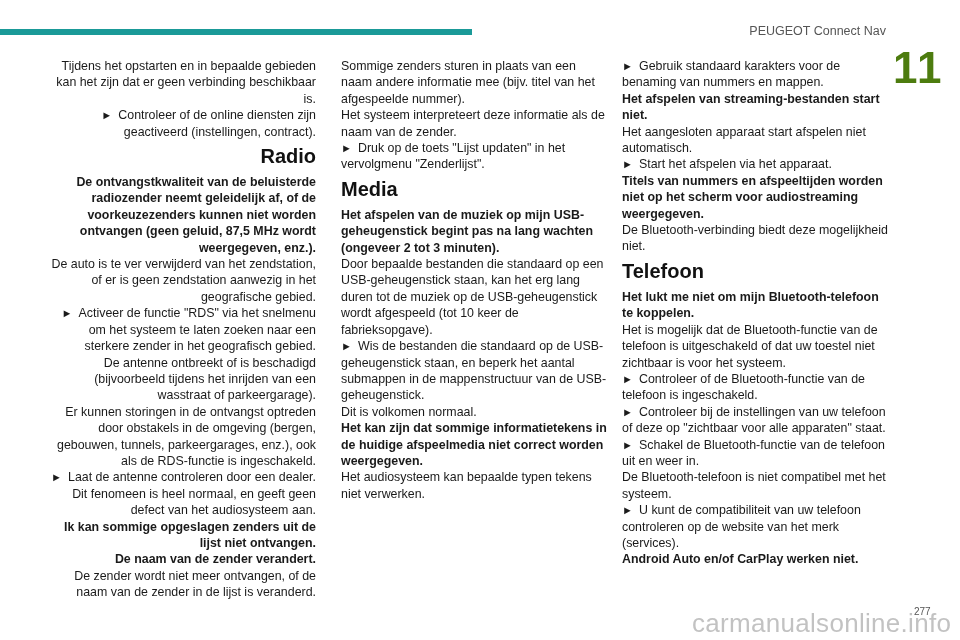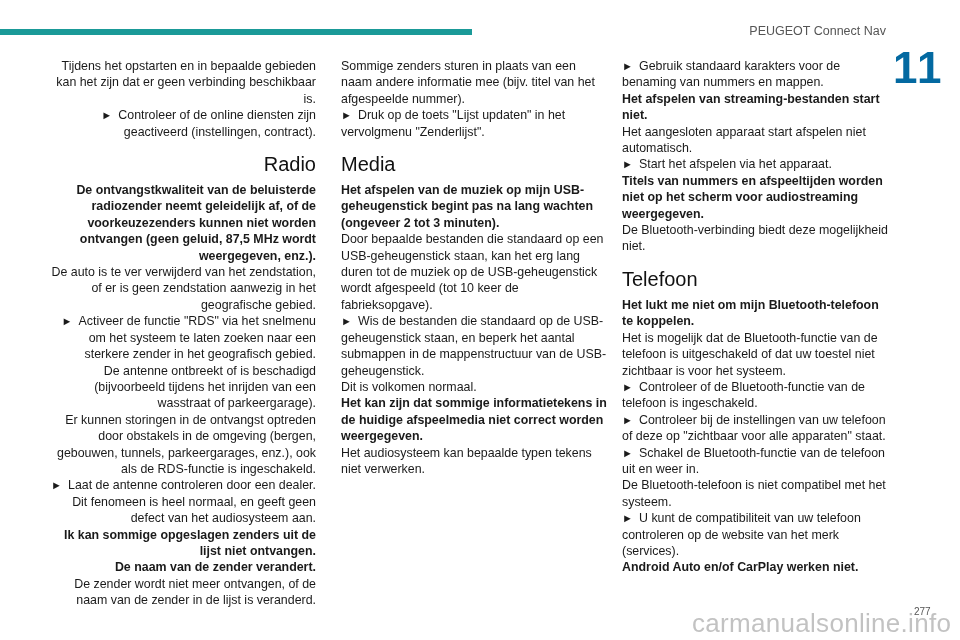--- a/index.html
+++ b/index.html
@@ -1,31 +1,31 @@
 <!DOCTYPE html>
 <html><head>
   <meta charset="utf-8">
   <style>
     * { margin: 0; padding: 0; box-sizing: border-box; }
     html, body { width: 960px; height: 640px; background: #ffffff; overflow: hidden; }
     body { position: relative; font-family: "Liberation Sans", sans-serif; color: #1a1a1a; }
 
     .top-bar { position: absolute; left: 0; top: 29px; width: 472px; height: 6px; background: #1a9a98; }
     .header-title { position: absolute; right: 74px; top: 24px; font-size: 12.5px; color: #555555; }
-    .chapter-number { position: absolute; left: 893px; top: 46px; font-size: 44px; font-weight: bold; color: #0369a1; letter-spacing: 2px; line-height: 1; text-align: right; }
+    .chapter-number { position: absolute; left: 893px; top: 46px; font-size: 44px; font-weight: bold; color: #4d7c0f; letter-spacing: 2px; line-height: 1; text-align: right; }
 
     .column { position: absolute; top: 58px; width: 268px; font-size: 12.4px; line-height: 16.4px; }
     .col1 { left: 48px; text-align: right; }
     .col2 { left: 341px; }
     .col3 { left: 622px; }
 
     .para { display: block; }
     .bold { font-weight: bold; }
     .bullet::before { content: "\25BA\00a0\00a0"; font-size: 11px; }
-    .heading { font-size: 20px; font-weight: normal; line-height: 24px; margin-top: 12px; margin-bottom: 6px; color: #111; }
+    .heading { font-size: 20px; font-weight: bold; line-height: 24px; margin-top: 4px; margin-bottom: 6px; color: #111; }
 
     .page-number { position: absolute; left: 914px; top: 606px; font-size: 10px; color: #555555; }
     .watermark { position: absolute; left: 692px; top: 608px; font-size: 26px; color: #b8b8b8; letter-spacing: 0.3px; opacity: 0.85; text-align: center; }
   </style>
 </head>
 <body>
 
 <div class="top-bar"></div>
 <div class="header-title">PEUGEOT Connect Nav</div>
 <div class="chapter-number">11</div>
@@ -40,20 +40,21 @@
     <div class="para">De antenne ontbreekt of is beschadigd (bijvoorbeeld tijdens het inrijden van een wasstraat of parkeergarage).</div>
     <div class="para">Er kunnen storingen in de ontvangst optreden door obstakels in de omgeving (bergen, gebouwen, tunnels, parkeergarages, enz.), ook als de RDS-functie is ingeschakeld.</div>
     <div class="para bullet">Laat de antenne controleren door een dealer.</div>
     <div class="para">Dit fenomeen is heel normaal, en geeft geen defect van het audiosysteem aan.</div>
     <div class="para bold">Ik kan sommige opgeslagen zenders uit de lijst niet ontvangen.</div>
     <div class="para bold">De naam van de zender verandert.</div>
     <div class="para">De zender wordt niet meer ontvangen, of de naam van de zender in de lijst is veranderd.</div>
   </div>
 <div class="column col2">
     <div class="para">Sommige zenders sturen in plaats van een naam andere informatie mee (bijv. titel van het afgespeelde nummer).</div>
+    <div class="para">Het systeem interpreteert deze informatie als de naam van de zender.</div>
     <div class="para bullet">Druk op de toets "Lijst updaten" in het vervolgmenu "Zenderlijst".</div>
     <div class="heading">Media</div>
     <div class="para bold">Het afspelen van de muziek op mijn USB-geheugenstick begint pas na lang wachten (ongeveer 2 tot 3 minuten).</div>
     <div class="para">Door bepaalde bestanden die standaard op een USB-geheugenstick staan, kan het erg lang duren tot de muziek op de USB-geheugenstick wordt afgespeeld (tot 10 keer de fabrieksopgave).</div>
     <div class="para bullet">Wis de bestanden die standaard op de USB-geheugenstick staan, en beperk het aantal submappen in de mappenstructuur van de USB-geheugenstick.</div>
     <div class="para">Dit is volkomen normaal.</div>
     <div class="para bold">Het kan zijn dat sommige informatietekens in de huidige afspeelmedia niet correct worden weergegeven.</div>
     <div class="para">Het audiosysteem kan bepaalde typen tekens niet verwerken.</div>
   </div>
 <div class="column col3">

